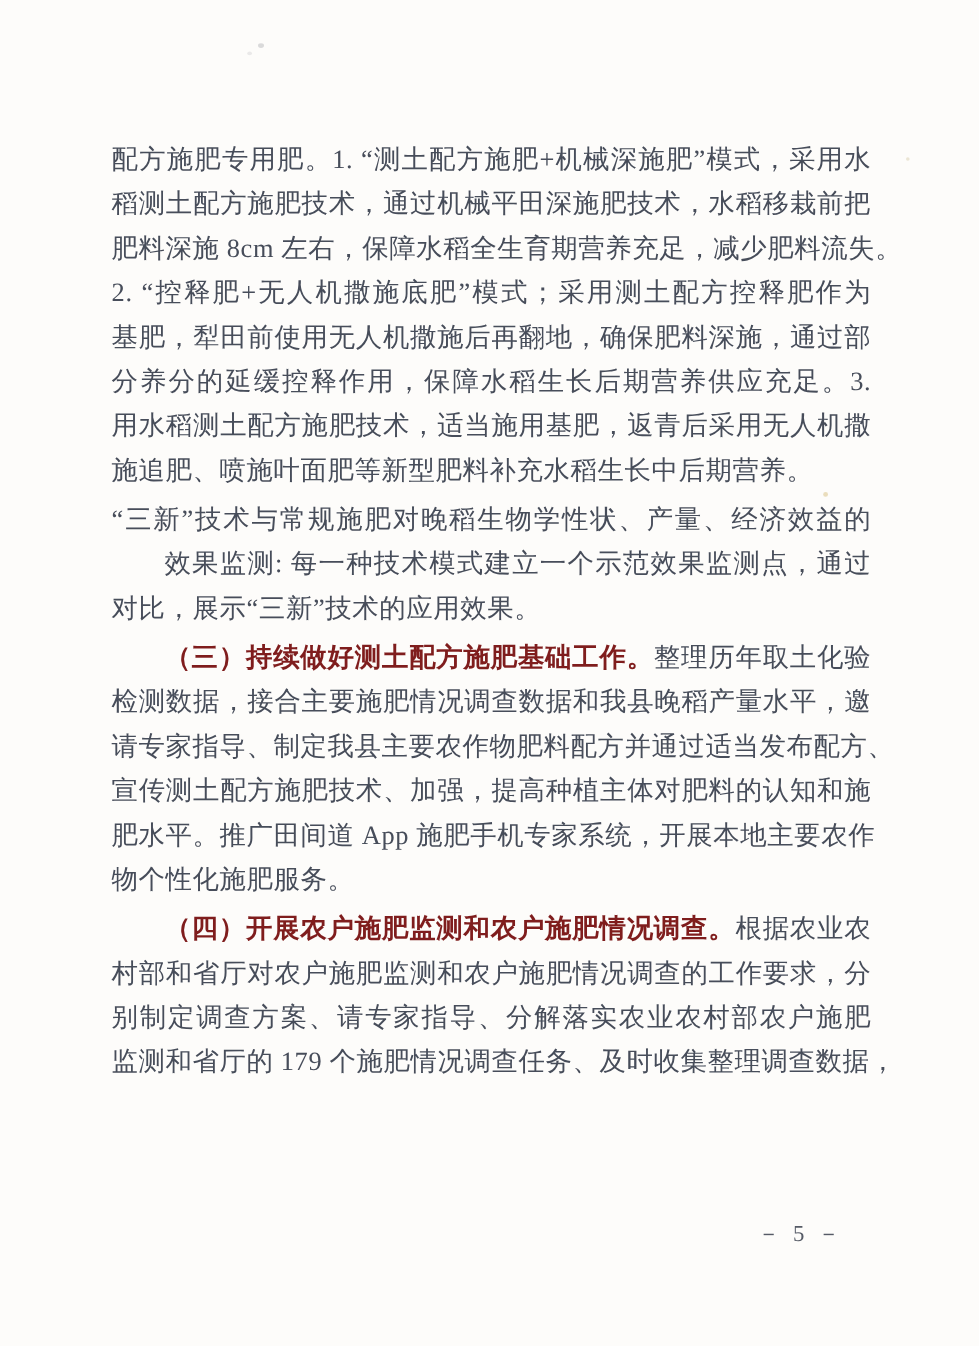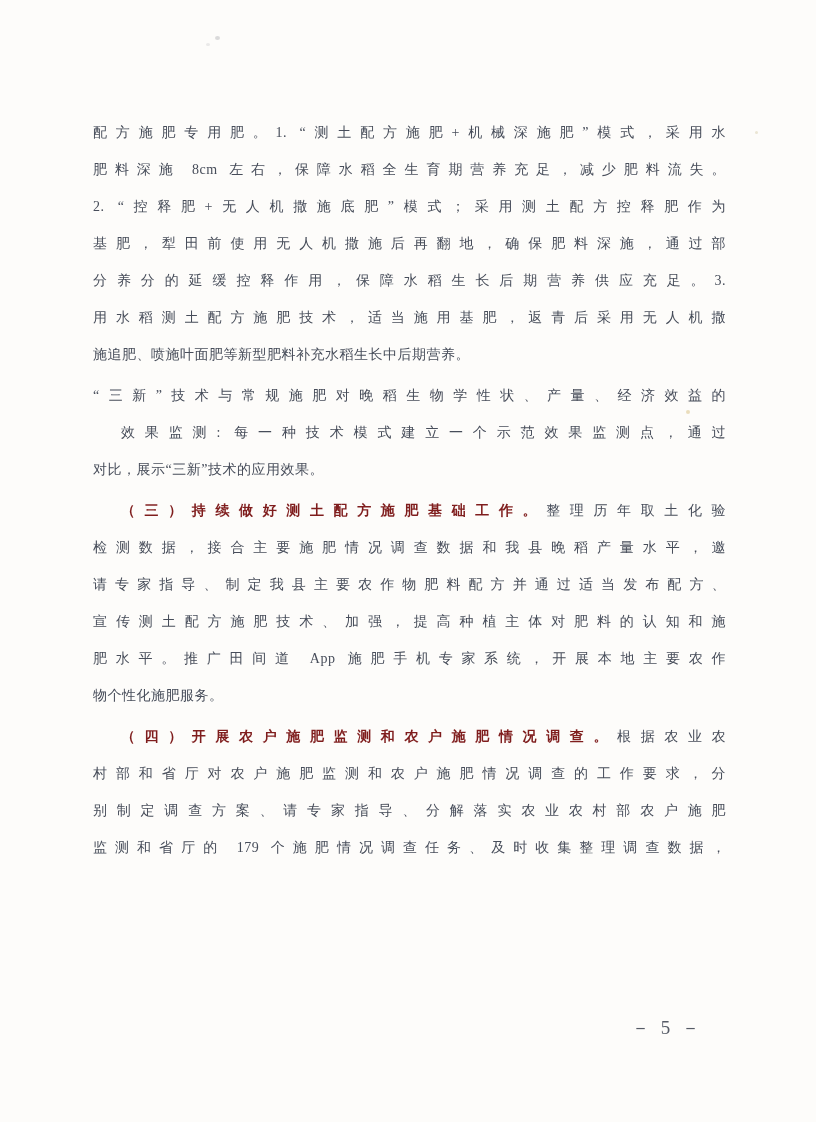--- a/index.html
+++ b/index.html
@@ -10,21 +10,21 @@
     height: 1122px;
     background: #fdfcfa;
     overflow: hidden;
     font-family: "Liberation Serif", serif;
   }
   .content {
     position: absolute;
     left: 93px;
     top: 114px;
     width: 633px;
-    font-size: 14px;
+    font-size: 22px;
     line-height: 37px;
     color: #474d5a;
     letter-spacing: 0.5px;
   }
   .paragraph { margin: 0; }
   .paragraph + .paragraph { margin-top: 4px; }
   .line {
     text-align: justify;
     text-align-last: justify;
     white-space: nowrap;
@@ -63,20 +63,21 @@
 
 <div class="page">
   <span class="speck speck-1"></span>
   <span class="speck speck-2"></span>
   <span class="speck speck-3"></span>
   <span class="speck speck-4"></span>
 
   <div class="content">
       <div class="paragraph">
         <div class="line"><span>配方施肥专用肥。1. “测土配方施肥+机械深施肥”模式，采用水</span></div>
+        <div class="line"><span>稻测土配方施肥技术，通过机械平田深施肥技术，水稻移栽前把</span></div>
         <div class="line"><span>肥料深施 8cm 左右，保障水稻全生育期营养充足，减少肥料流失。</span></div>
         <div class="line"><span>2. “控释肥+无人机撒施底肥”模式；采用测土配方控释肥作为</span></div>
         <div class="line"><span>基肥，犁田前使用无人机撒施后再翻地，确保肥料深施，通过部</span></div>
         <div class="line"><span>分养分的延缓控释作用，保障水稻生长后期营养供应充足。3.</span></div>
         <div class="line"><span>用水稻测土配方施肥技术，适当施用基肥，返青后采用无人机撒</span></div>
         <div class="line para-end"><span>施追肥、喷施叶面肥等新型肥料补充水稻生长中后期营养。</span></div>
       </div>
       <div class="paragraph">
         <div class="line"><span>“三新”技术与常规施肥对晚稻生物学性状、产量、经济效益的</span></div>
         <div class="line indent"><span>效果监测: 每一种技术模式建立一个示范效果监测点，通过</span></div>

